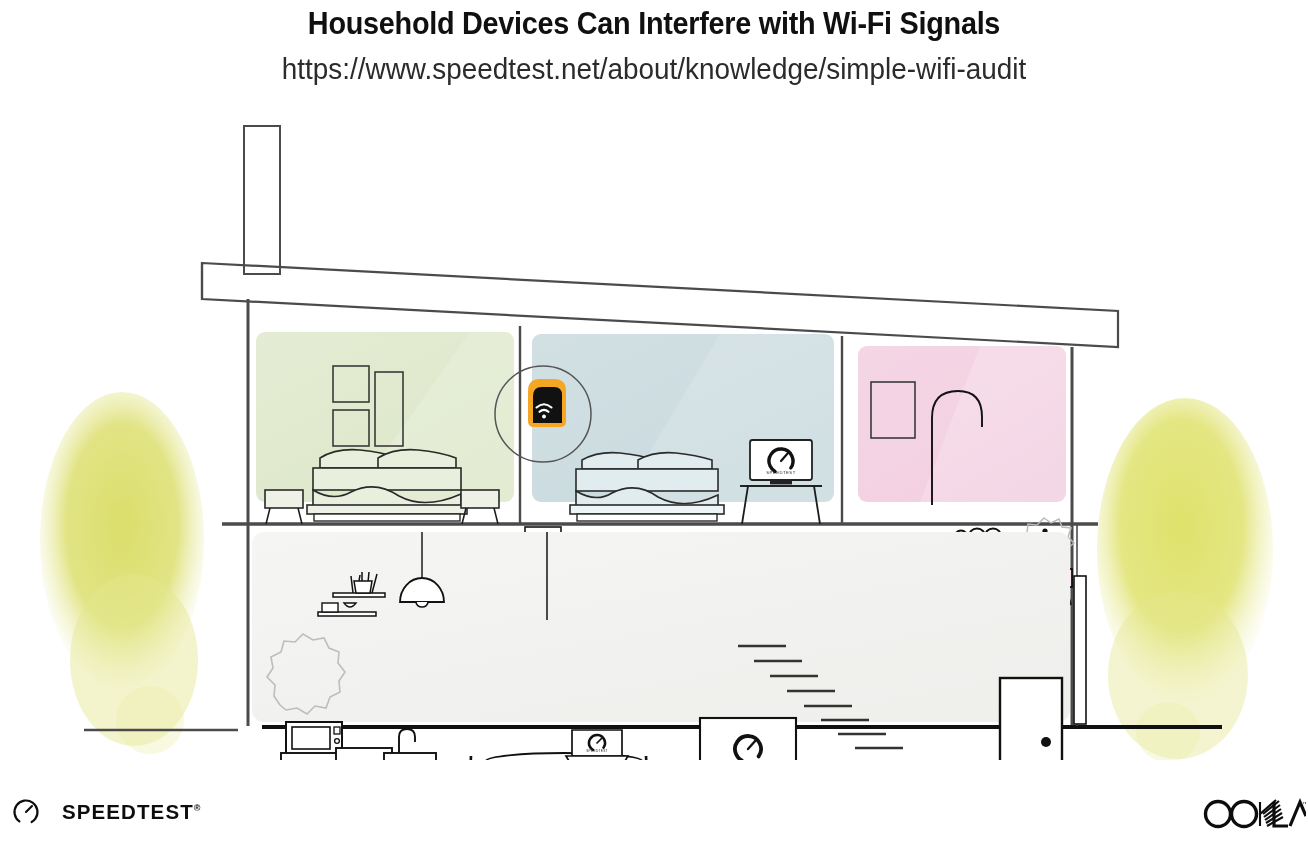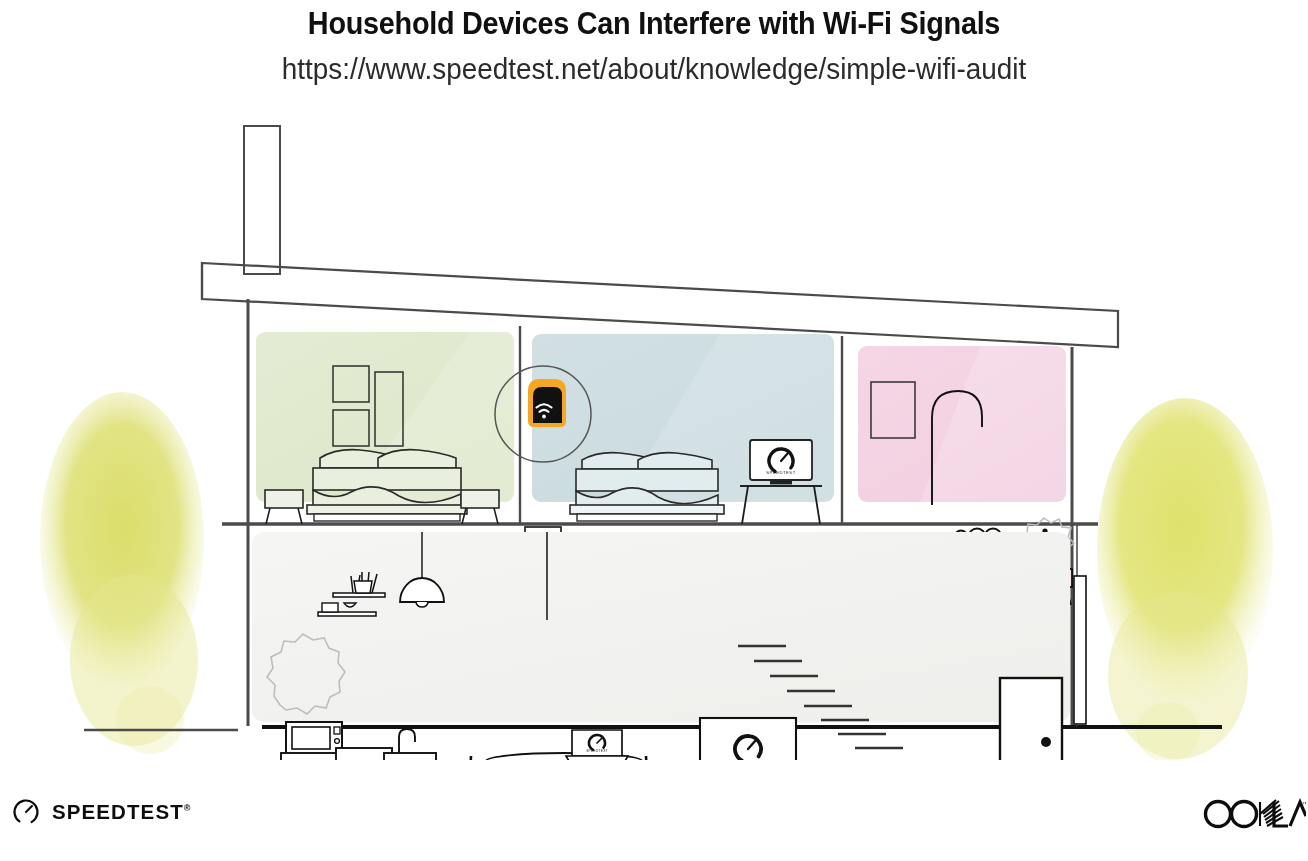--- a/index.html
+++ b/index.html
@@ -62,21 +62,21 @@
     position: absolute;
     display: flex;
     align-items: center;
   }
   #speedtest-logo { left: 12px; top: 18px; }
   #ookla-logo { left: 1202px; top: 16px; }
   .logo-text {
     font-size: 20.5px;
     font-weight: 700;
     letter-spacing: 1.1px;
-    margin-left: 12px;
+    margin-left: 22px;
     color: #0d0d0d;
   }
   .logo-tm {
     font-size: 9px;
     vertical-align: super;
     letter-spacing: 0;
   }
   svg { display: block; }
   .ln { fill: none; stroke: #1c1c1c; }
   .ln-g { fill: none; stroke: #4b4b4b; }

